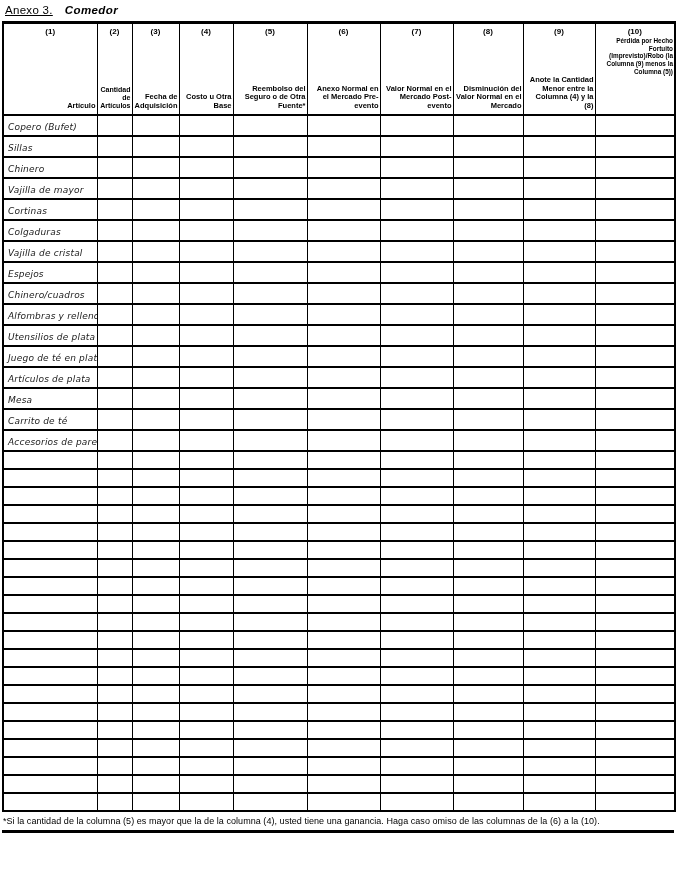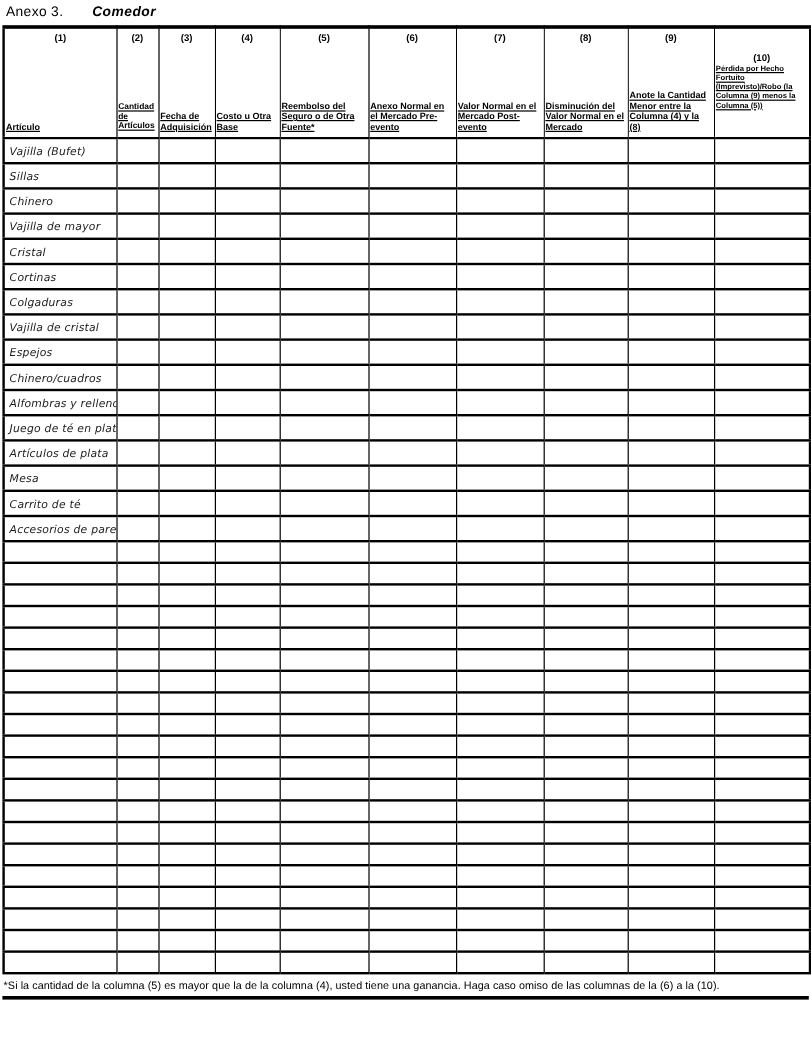--- a/index.html
+++ b/index.html
@@ -1,35 +1,35 @@
 <!DOCTYPE html>
 <html><head>
 <meta charset="utf-8">
 <style>
   html,body{margin:0;padding:0;background:#fff;}
   body{width:676px;height:878px;font-family:"Liberation Sans",sans-serif;color:#000;}
   .page{position:relative;width:676px;height:878px;background:#fff;overflow:hidden;}
 
   .title-row{padding:3px 0 0 5px;font-size:11.5px;line-height:14px;white-space:nowrap;}
-  .annex{margin-right:24px;letter-spacing:.3px;}
+  .annex{margin-right:12px;letter-spacing:.3px;text-decoration:underline;}
   .annex-title{font-weight:bold;letter-spacing:.4px;font-style:italic;}
 
   table.form-table{
     border-collapse:collapse;table-layout:fixed;
     width:672px;margin:4px 0 0 2px;
     border:2px solid #000;border-top:3px solid #000;
   }
   th,td{border-left:1px solid #000;border-right:1px solid #000;border-bottom:2px solid #000;padding:0;overflow:hidden;}
 
   thead th{height:86px;position:relative;vertical-align:bottom;padding:0 1px 4px 1px;background:#fff;}
   .cnum{position:absolute;top:3px;left:0;right:0;text-align:center;font-size:8px;font-weight:bold;}
-  .clbl{text-align:left;font-size:7.5px;font-weight:bold;line-height:1.13;text-decoration:underline;}
+  .clbl{text-align:right;font-size:7.5px;font-weight:bold;line-height:1.13;}
   th.hc-2 .clbl{font-size:7px;}
   th.hc-10{vertical-align:top;}
-  th.hc-10 .cnum{position:static;margin-top:20px;}
+  th.hc-10 .cnum{position:static;margin-top:3px;}
   th.hc-10 .clbl{font-size:6.4px;line-height:1.2;margin-top:1px;}
 
   tbody tr{height:18px;}
   td.item-cell{padding:0 1px 1px 4px;vertical-align:bottom;}
   span.item{
     font-family:"DejaVu Sans",sans-serif;font-style:italic;
     font-size:9px;color:#1a1a1a;letter-spacing:.2px;white-space:nowrap;
   }
   td.entry-cell{background:#fff;}
 
@@ -99,21 +99,21 @@
             <div class="clbl">Anote la Cantidad Menor entre la Columna (4) y la (8)</div>
           </th>
           <th class="hc hc-10">
             <div class="cnum">(10)</div>
             <div class="clbl">Pérdida por Hecho Fortuito (Imprevisto)/Robo (la Columna (9) menos la Columna (5))</div>
           </th>
         </tr>
     </thead>
     <tbody id="table-body">
         <tr>
-          <td class="item-cell"><span class="item">Vajilla (Bufet)</span></td>
+          <td class="item-cell"><span class="item">Copero (Bufet)</span></td>
           <td class="entry-cell"></td>
           <td class="entry-cell"></td>
           <td class="entry-cell"></td>
           <td class="entry-cell"></td>
           <td class="entry-cell"></td>
           <td class="entry-cell"></td>
           <td class="entry-cell"></td>
           <td class="entry-cell"></td>
           <td class="entry-cell"></td>
         </tr>
@@ -147,32 +147,20 @@
           <td class="entry-cell"></td>
           <td class="entry-cell"></td>
           <td class="entry-cell"></td>
           <td class="entry-cell"></td>
           <td class="entry-cell"></td>
           <td class="entry-cell"></td>
           <td class="entry-cell"></td>
           <td class="entry-cell"></td>
         </tr>
         <tr>
-          <td class="item-cell"><span class="item">Cristal</span></td>
-          <td class="entry-cell"></td>
-          <td class="entry-cell"></td>
-          <td class="entry-cell"></td>
-          <td class="entry-cell"></td>
-          <td class="entry-cell"></td>
-          <td class="entry-cell"></td>
-          <td class="entry-cell"></td>
-          <td class="entry-cell"></td>
-          <td class="entry-cell"></td>
-        </tr>
-        <tr>
           <td class="item-cell"><span class="item">Cortinas</span></td>
           <td class="entry-cell"></td>
           <td class="entry-cell"></td>
           <td class="entry-cell"></td>
           <td class="entry-cell"></td>
           <td class="entry-cell"></td>
           <td class="entry-cell"></td>
           <td class="entry-cell"></td>
           <td class="entry-cell"></td>
           <td class="entry-cell"></td>
@@ -220,20 +208,32 @@
           <td class="entry-cell"></td>
           <td class="entry-cell"></td>
           <td class="entry-cell"></td>
           <td class="entry-cell"></td>
           <td class="entry-cell"></td>
           <td class="entry-cell"></td>
           <td class="entry-cell"></td>
         </tr>
         <tr>
           <td class="item-cell"><span class="item">Alfombras y rellenos</span></td>
+          <td class="entry-cell"></td>
+          <td class="entry-cell"></td>
+          <td class="entry-cell"></td>
+          <td class="entry-cell"></td>
+          <td class="entry-cell"></td>
+          <td class="entry-cell"></td>
+          <td class="entry-cell"></td>
+          <td class="entry-cell"></td>
+          <td class="entry-cell"></td>
+        </tr>
+        <tr>
+          <td class="item-cell"><span class="item">Utensilios de plata</span></td>
           <td class="entry-cell"></td>
           <td class="entry-cell"></td>
           <td class="entry-cell"></td>
           <td class="entry-cell"></td>
           <td class="entry-cell"></td>
           <td class="entry-cell"></td>
           <td class="entry-cell"></td>
           <td class="entry-cell"></td>
           <td class="entry-cell"></td>
         </tr>

